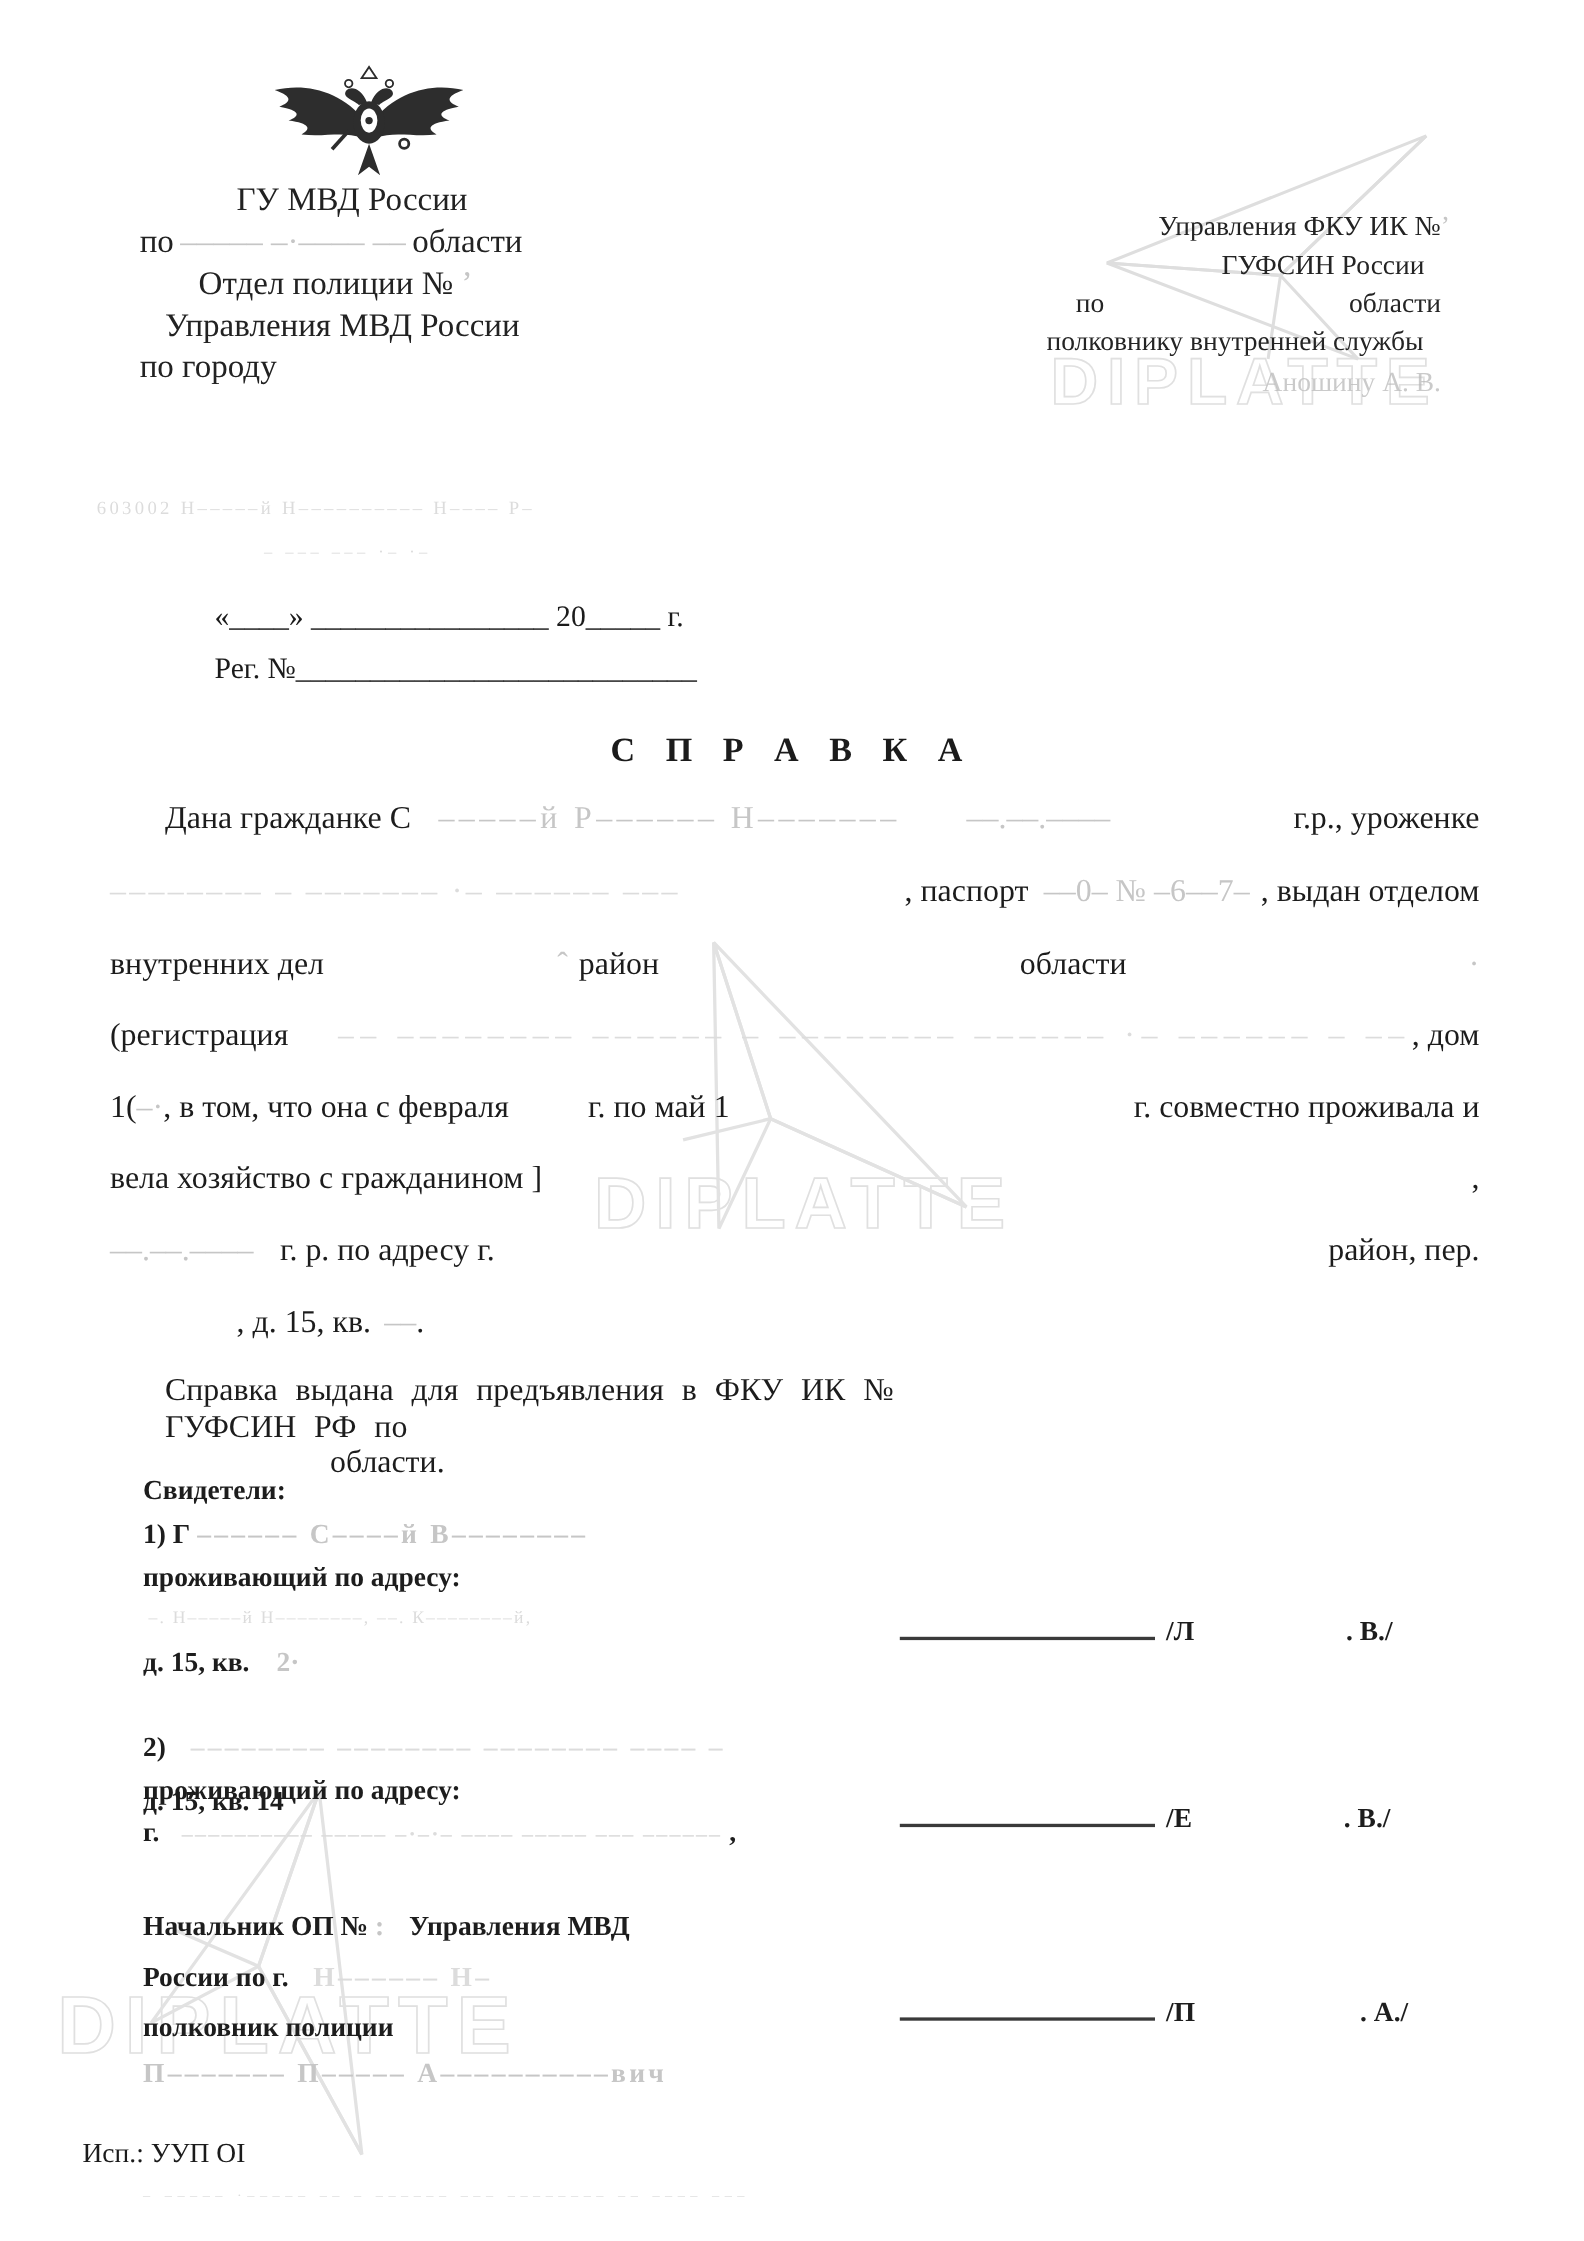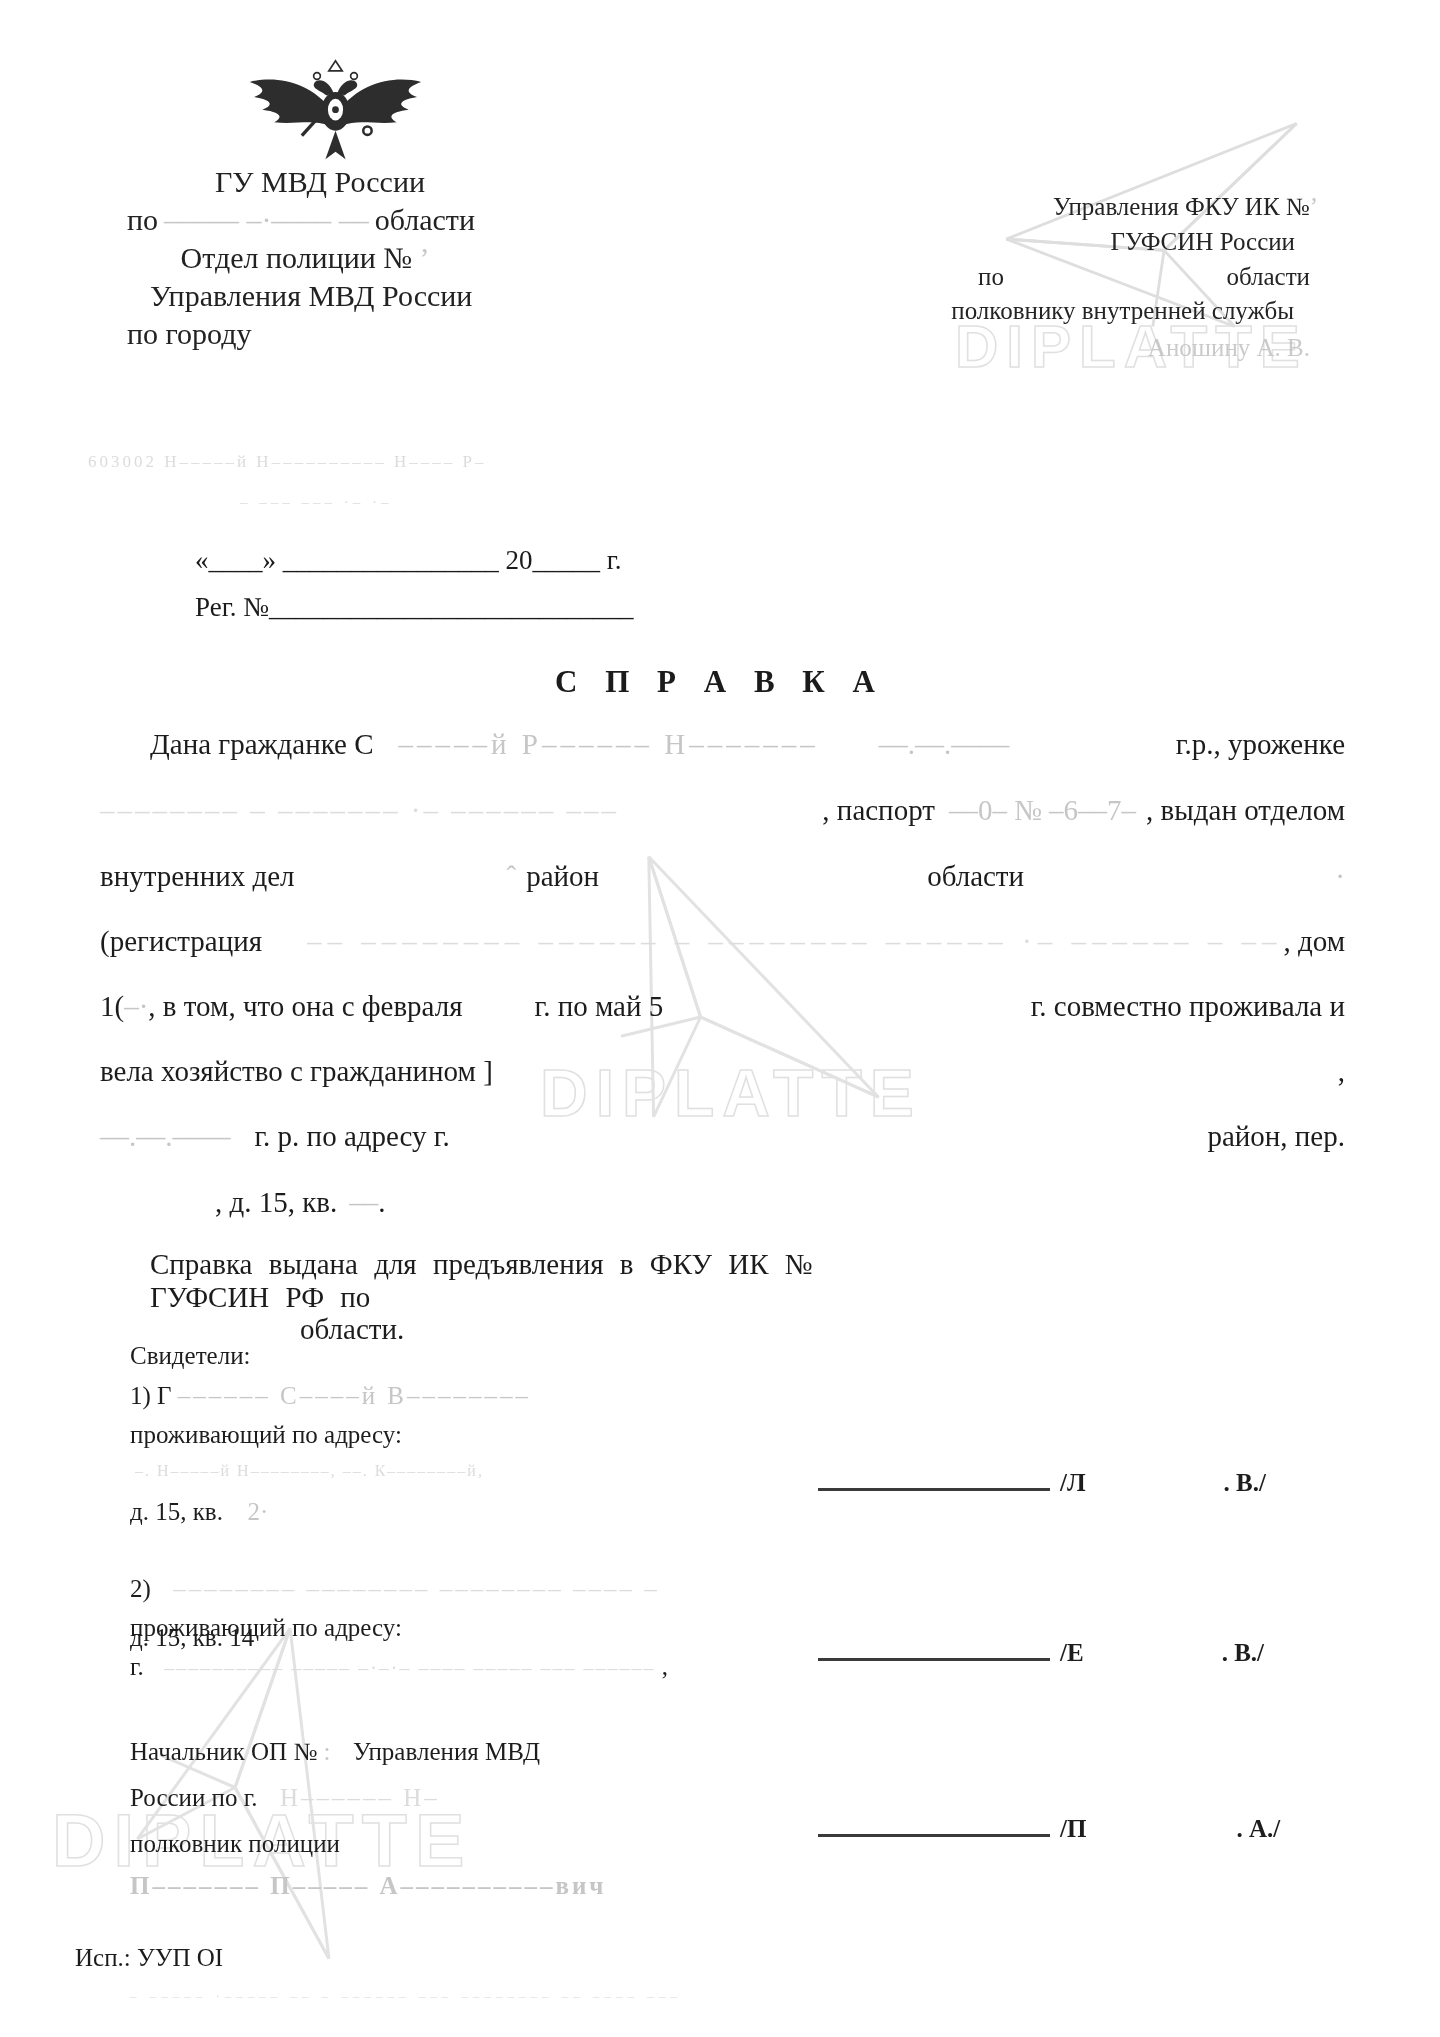--- a/index.html
+++ b/index.html
@@ -3,21 +3,21 @@
 <meta charset="utf-8">
 <style>
   html,body{margin:0;padding:0;background:#ffffff;}
   #page{position:relative;width:1440px;height:2037px;background:#ffffff;overflow:hidden;
         font-family:"Liberation Serif","DejaVu Serif",serif;color:#1b1b1b;}
   .abs{position:absolute;white-space:nowrap;}
   .b{font-weight:bold;}
   .lh{font-size:30px;font-weight:normal;color:#222;}
   .adr{font-size:25px;color:#242424;}
   .body-ln{font-size:29px;color:#1c1c1c;display:flex;align-items:baseline;}
-  .wit{font-size:25px;font-weight:normal;color:#1d1d1d;}
+  .wit{font-size:25px;font-weight:bold;color:#1d1d1d;}
   .faded{color:#c6c6c6;}
   .vfaded{color:#dcdcdc;}
   .halffaded{color:#b9b9b9;opacity:.75;}
   .gap{display:inline-block;}
   .spacer{flex:1;}
   .sigrow{display:flex;align-items:baseline;font-size:25px;font-weight:bold;color:#1d1d1d;}
   .sigline{display:inline-block;width:232px;border-bottom:3px solid #3a3a3a;height:24px;}
   .wm-text{position:absolute;font-family:"Liberation Sans","DejaVu Sans",sans-serif;font-weight:bold;
            color:transparent;-webkit-text-stroke:1.5px #e0e0e0;letter-spacing:8px;z-index:0;}
   .wm-plane{position:absolute;z-index:0;}
@@ -149,21 +149,21 @@
     <span class="gap" style="width:45px;"></span>
     <span class="vfaded" style="flex:1;overflow:hidden;letter-spacing:6px;">–– –––––––– –––––– – –––––––– –––––– ·– –––––– – ––</span>
     <span>, дом</span>
   </div>
 
   <div class="abs body-ln" style="left:100px;top:990px;width:1245px;">
     <span>1(</span>
     <span class="faded">–·</span>
     <span>, в том, что она с февраля</span>
     <span class="gap" style="width:72px;"></span>
-    <span>г. по май 5</span>
+    <span>г. по май 1</span>
     <span class="spacer"></span>
     <span>г. совместно проживала и</span>
   </div>
 
   <div class="abs body-ln" style="left:100px;top:1055px;width:1245px;">
     <span>вела хозяйство с гражданином ]</span>
     <span class="spacer"></span>
     <span>,</span>
   </div>
 

